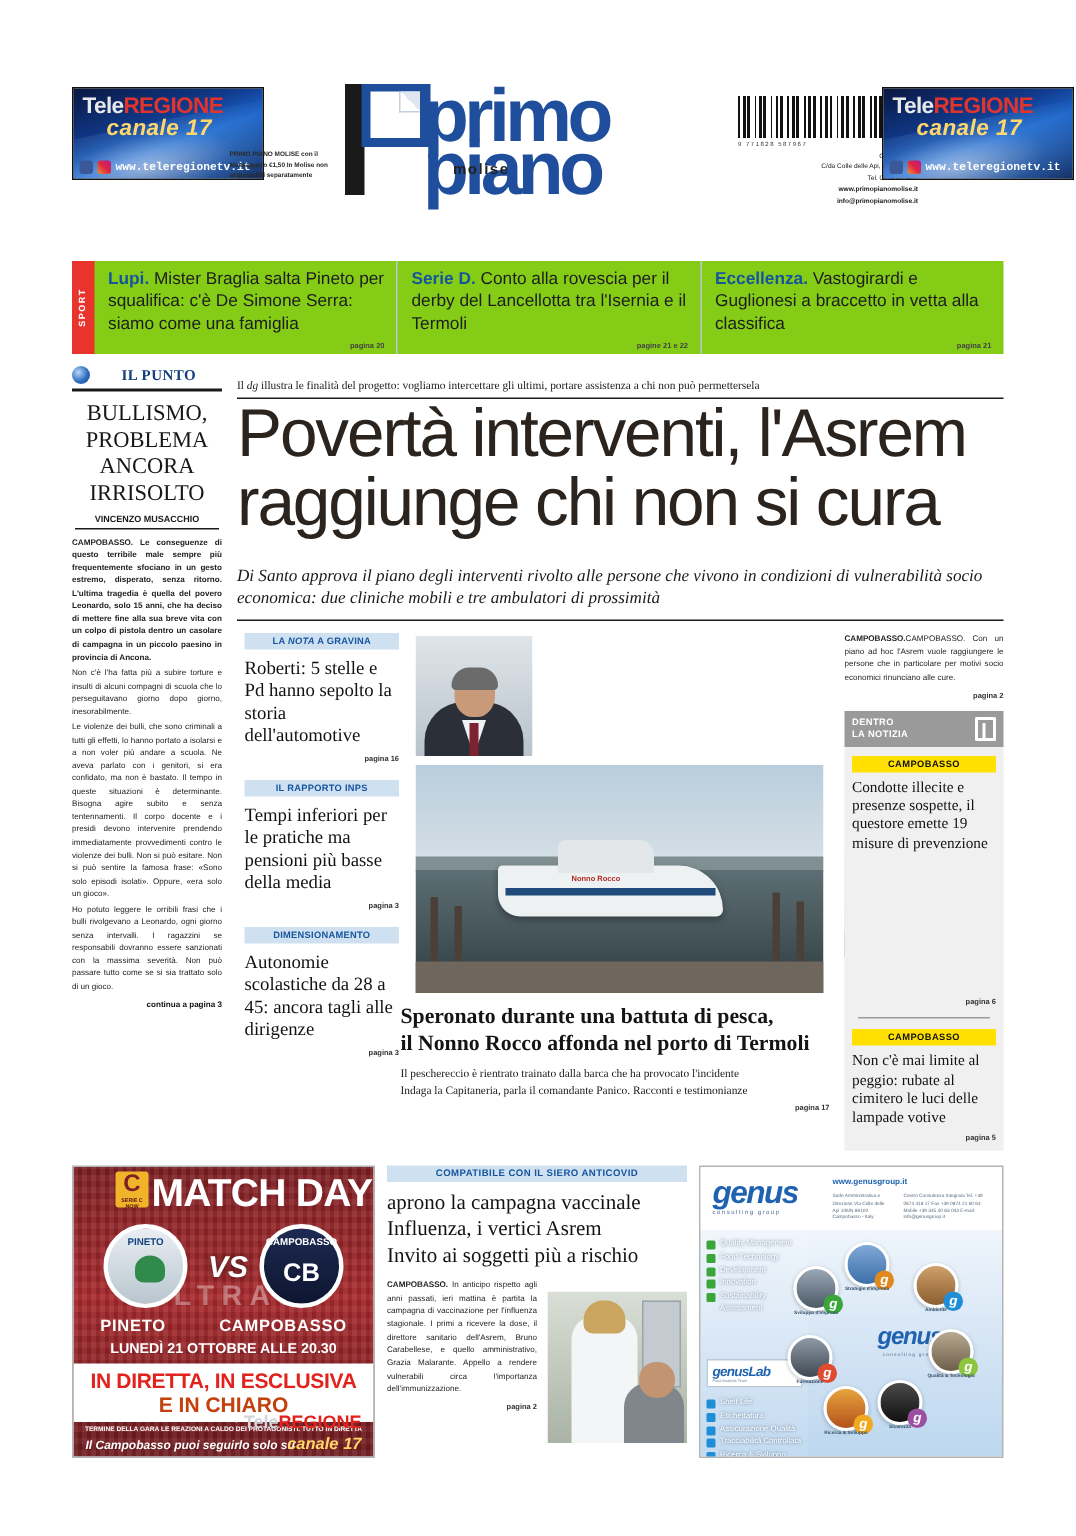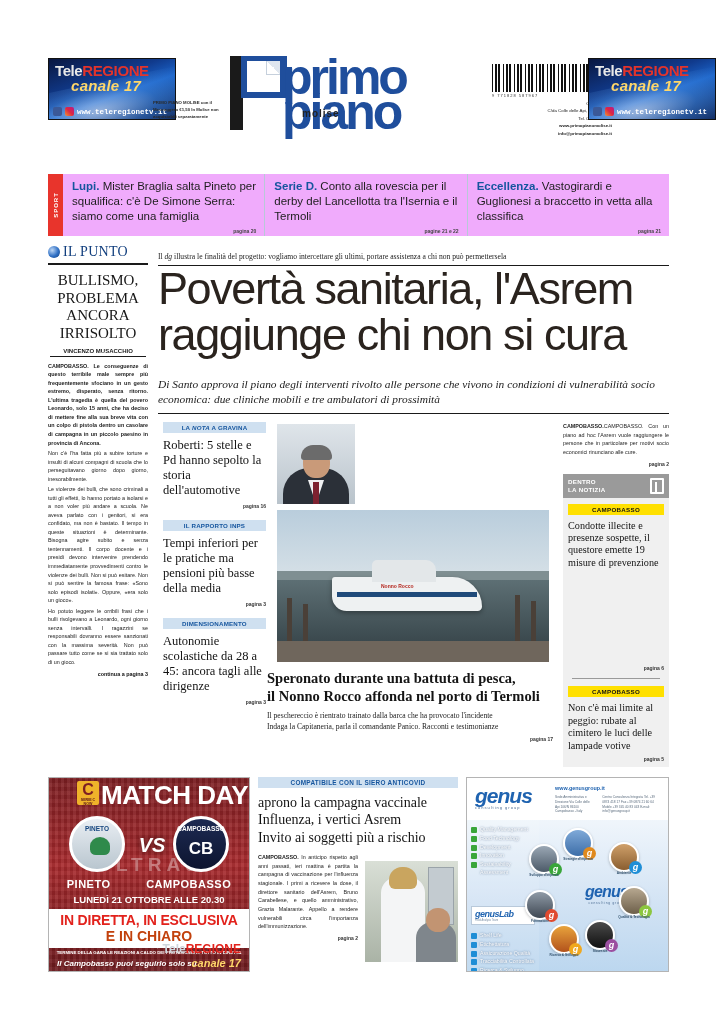--- a/index.html
+++ b/index.html
@@ -80,41 +80,41 @@
   .blueband .anno { position:absolute; left:48px; top:3px; font-size:6.5px; color:#fff; line-height:1.7; }
   .blueband .anno b { font-size:7px; }
   .blueband .tagline {
     position:absolute; left:246px; top:3px; font-size:15px; font-weight:bold; color:#fff; letter-spacing:-.3px;
   }
   .blueband .dirs { position:absolute; right:48px; top:3px; text-align:right; font-size:5px; color:#fff; line-height:1.8; }
 
   
   .sportband {
     position:absolute; left:48px; top:174px; width:621px; height:62px;
-    background:#f0abfc; display:flex; align-items:stretch;
+    background:#84cc16; display:flex; align-items:stretch;
   }
   .sporttag {
     width:15px; background:#e8342c; color:#fff; font-size:6px; font-weight:bold;
     display:flex; align-items:center; justify-content:center; letter-spacing:1px;
   }
   .sporttag span { transform: rotate(-90deg); white-space:nowrap; }
   .sportcell { flex:1; padding:5px 8px 2px 9px; position:relative; }
   .sportcell + .sportcell { border-left:1px solid #b9c8d8; }
   .sportcell .txt { font-size:11.5px; line-height:1.32; color:#1d1d1d; }
   .sportcell .txt b { color:#15559e; }
   .sportcell .pg { position:absolute; right:8px; bottom:2px; font-size:5px; font-weight:bold; color:#444; }
 
   
   .leftcol { position:absolute; left:48px; top:244px; width:100px; }
   .punto-head { display:flex; align-items:center; gap:3px; padding-bottom:3px; border-bottom:2px solid #1a1a1a; }
   .punto-dot {
     width:12px; height:12px; border-radius:50%;
     background: radial-gradient(circle at 35% 35%, #bcd6f5 0%, #2e6fc4 55%, #17407c 100%);
   }
-  .punto-head .lbl { font-family:"Liberation Serif", serif; font-weight:normal; font-size:14px; color:#123f7e; letter-spacing:.3px; }
+  .punto-head .lbl { font-family:"Liberation Serif", serif; font-weight:bold; font-size:10px; color:#123f7e; letter-spacing:.3px;margin-left:18px; }
   .punto-title {
     font-family:"Liberation Serif", serif; font-size:15px; line-height:1.18; text-align:center;
     color:#161616; padding:7px 0 5px;
   }
   .punto-author {
     text-align:center; font-size:6px; font-weight:bold; color:#1a1a1a;
     border-bottom:1px solid #1a1a1a; padding-bottom:2px; margin:0 2px 5px;
   }
   .punto-body { font-size:5.4px; line-height:1.58; text-align:justify; color:#212121; }
   .punto-body p { margin-bottom:2px; }
@@ -398,21 +398,21 @@
       <p>Non c'è l'ha fatta più a subire torture e insulti di alcuni compagni di scuola che lo perseguitavano giorno dopo giorno, inesorabilmente.</p>
       <p>Le violenze dei bulli, che sono criminali a tutti gli effetti, lo hanno portato a isolarsi e a non voler più andare a scuola. Ne aveva parlato con i genitori, si era confidato, ma non è bastato. Il tempo in queste situazioni è determinante. Bisogna agire subito e senza tentennamenti. Il corpo docente e i presidi devono intervenire prendendo immediatamente provvedimenti contro le violenze dei bulli. Non si può esitare. Non si può sentire la famosa frase: «Sono solo episodi isolati». Oppure, «era solo un gioco».</p>
       <p>Ho potuto leggere le orribili frasi che i bulli rivolgevano a Leonardo, ogni giorno senza intervalli. I ragazzini se responsabili dovranno essere sanzionati con la massima severità. Non può passare tutto come se si sia trattato solo di un gioco.</p>
     </div>
     <div class="punto-cont">continua a pagina 3</div>
   </div>
 
   <div class="kicker"><span>Il </span><i>dg</i><span> illustra le finalità del progetto: vogliamo intercettare gli ultimi, portare assistenza a chi non può permettersela</span></div>
 
   <div class="headline">
-    <div>Povertà sanitaria, l'Asrem</div>
+    <div>Povertà interventi, l'Asrem</div>
     <div>raggiunge chi non si cura</div>
   </div>
 
   <div class="subhead">Di Santo approva il piano degli interventi rivolto alle persone che vivono in condizioni di vulnerabilità socio economica: due cliniche mobili e tre ambulatori di prossimità</div>
 
   <div class="briefs">
     <div class="brief">
       <div class="tag"><span>LA </span><i>NOTA</i><span> A GRAVINA</span></div>
       <div class="ttl">Roberti: 5 stelle e Pd hanno sepolto la storia dell'automotive</div>
       <div class="pg">pagina 16</div>

